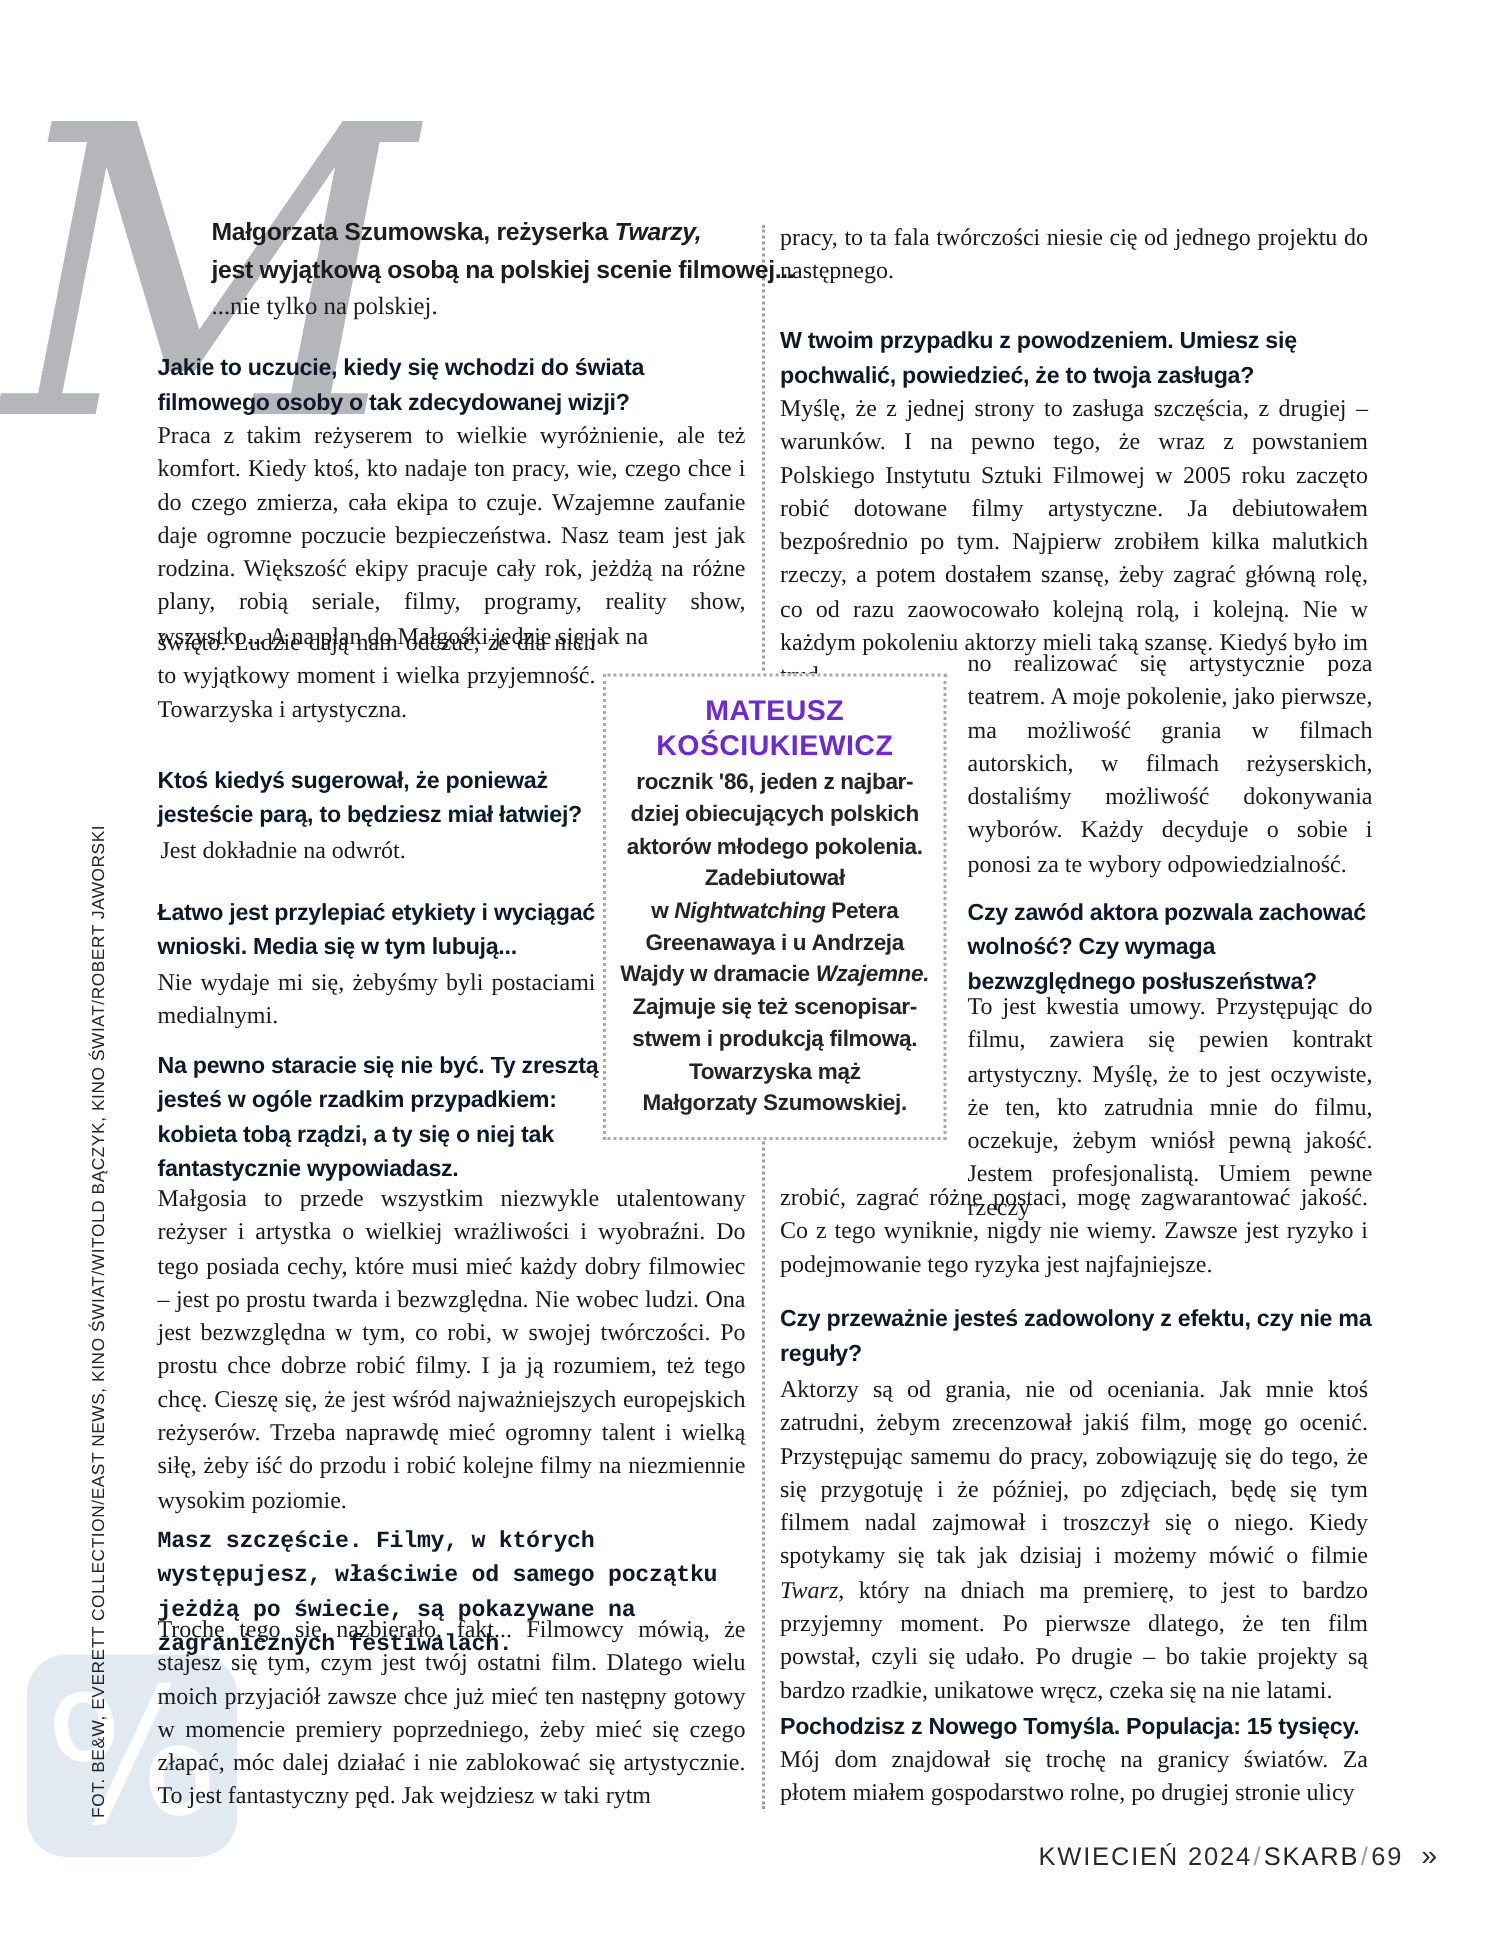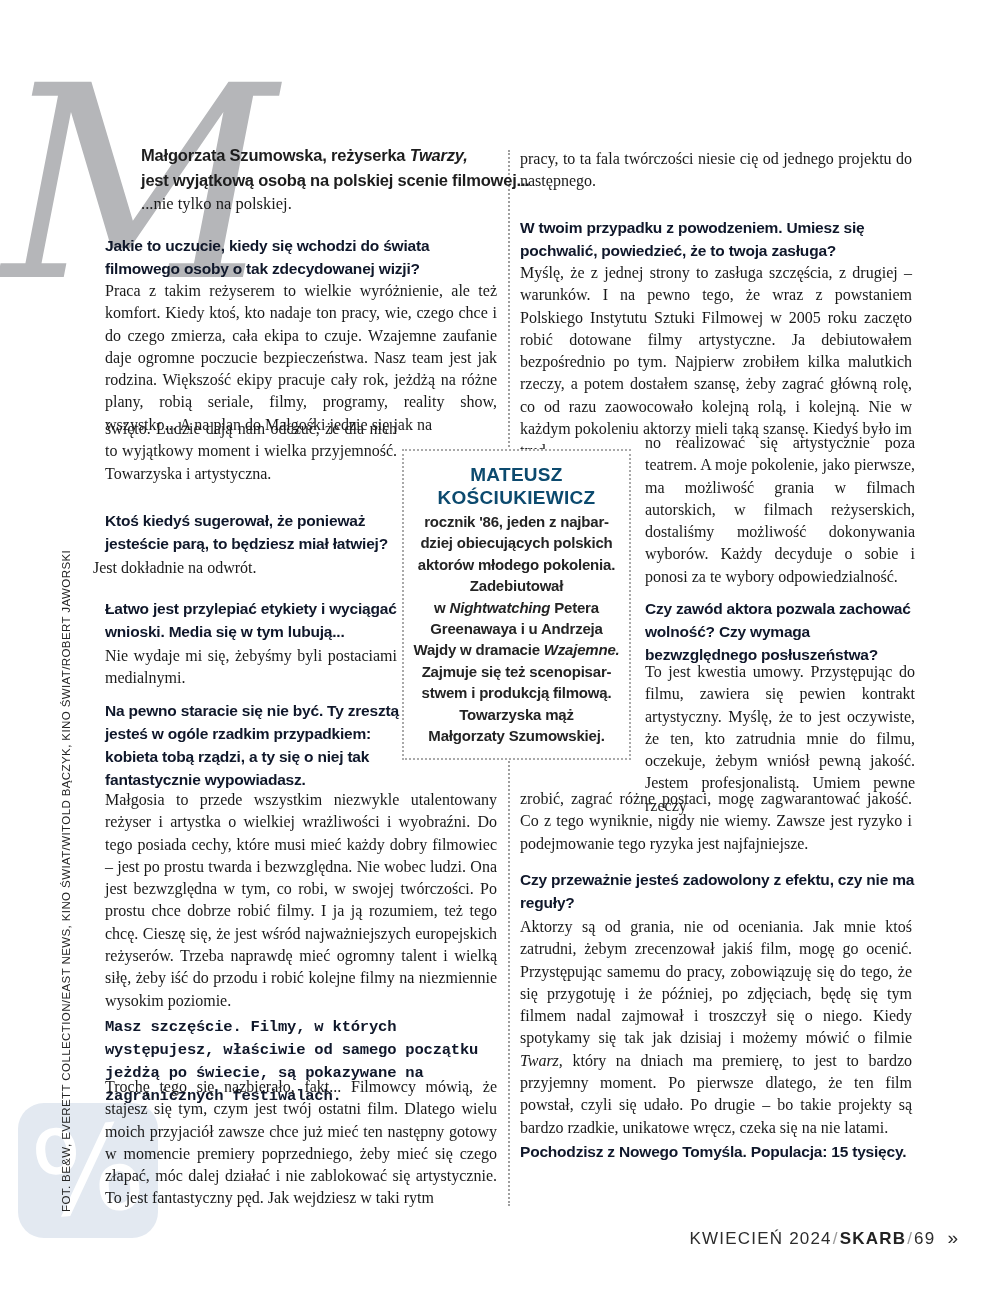--- a/index.html
+++ b/index.html
@@ -30,29 +30,29 @@
   .a{font-family:"Liberation Serif","DejaVu Serif",serif;font-size:16px;line-height:22.3px;
      color:#191919;text-align:justify;}
   .it{font-style:italic;}
   .introline{white-space:nowrap;margin-left:36px;}
   .intro .b{font-weight:bold;font-size:16.5px;line-height:24.5px;letter-spacing:-0.2px;color:#1d1d1d;}
   .intro .s{font-family:"Liberation Serif","DejaVu Serif",serif;font-size:16.5px;line-height:24.5px;color:#191919;}
 
   
   .ibox{position:absolute;left:402px;top:449px;width:229px;height:311px;box-sizing:border-box;
         background:#ffffff;border:2px dotted #a9a9a9;z-index:5;text-align:center;padding:12px 4px 0 4px;}
-  .ibox-title{font-weight:bold;font-size:19px;line-height:23px;letter-spacing:.3px;color:#0c4a6e;}
+  .ibox-title{font-weight:bold;font-size:19px;line-height:23px;letter-spacing:.3px;color:#6d28d9;}
   .ibox-line{font-weight:bold;font-size:15px;line-height:21.4px;color:#242424;white-space:nowrap;letter-spacing:-0.2px;}
   .ibox-body{margin-top:2px;}
 
   
   .footer{position:absolute;top:1227px;right:44px;z-index:2;font-size:17px;letter-spacing:1.2px;
           color:#2c2c2c;white-space:nowrap;}
   .footer .f-sep{color:#9b9b9b;padding:0 1px;}
-  .footer .f-bold{font-weight:bold;color:#222;}
+  .footer .f-bold{font-weight:normal;color:#222;}
   .footer .f-arrow{margin-left:12px;font-size:19px;color:#2c2c2c;letter-spacing:0;}
 </style>
 </head>
 <body>
 
 <div class="page">
 
   <div class="drop-m">M</div>
 
   <div class="credit">FOT. BE&amp;W, EVERETT COLLECTION/EAST NEWS, KINO ŚWIAT/WITOLD BĄCZYK, KINO ŚWIAT/ROBERT JAWORSKI</div>
@@ -66,38 +66,39 @@
   <div class="blk intro" style="left:105px;top:143px;width:420px;">
     <div class="introline b"><span>Małgorzata Szumowska, reżyserka </span><span class="it">Twarzy,</span></div>
     <div class="introline b">jest wyjątkową osobą na polskiej scenie filmowej...</div>
     <div class="introline s">...nie tylko na polskiej.</div>
   </div>
 
   <div class="blk q" style="left:105px;top:234px;width:400px;">Jakie to uczucie, kiedy się wchodzi do świata filmowego osoby o tak zdecydowanej wizji?</div>
   <div class="blk a" style="left:105px;top:280px;width:392px;">Praca z takim reżyserem to wielkie wyróżnienie, ale też komfort. Kiedy ktoś, kto nadaje ton pracy, wie, czego chce i do czego zmierza, cała ekipa to czuje. Wzajemne zaufanie daje ogromne poczucie bezpieczeństwa. Nasz team jest jak rodzina. Większość ekipy pracuje cały rok, jeżdżą na różne plany, robią seriale, filmy, programy, reality show, wszystko... A na plan do Małgośki jedzie się jak na</div>
   <div class="blk a" style="left:105px;top:418px;width:292px;">święto. Ludzie dają nam odczuć, że dla nich to wyjątkowy moment i wielka przyjemność. Towarzyska i artystyczna.</div>
   <div class="blk q" style="left:105px;top:509px;width:305px;">Ktoś kiedyś sugerował, że ponieważ jesteście parą, to będziesz miał łatwiej?</div>
-  <div class="blk a" style="left:93px;top:557px;width:292px;text-align:left;">Jest dokładnie na odwrót.</div>
+  <div class="blk a" style="left:107px;top:557px;width:292px;text-align:left;">Jest dokładnie na odwrót.</div>
   <div class="blk q" style="left:105px;top:597px;width:300px;">Łatwo jest przylepiać etykiety i wyciągać wnioski. Media się w tym lubują...</div>
   <div class="blk a" style="left:105px;top:645px;width:292px;">Nie wydaje mi się, żebyśmy byli postaciami medialnymi.</div>
   <div class="blk q" style="left:105px;top:699px;width:300px;">Na pewno staracie się nie być. Ty zresztą jesteś w ogóle rzadkim przypadkiem: kobieta tobą rządzi, a ty się o niej tak fantastycznie wypowiadasz.</div>
   <div class="blk a" style="left:105px;top:789px;width:392px;">Małgosia to przede wszystkim niezwykle utalentowany reżyser i artystka o wielkiej wrażliwości i wyobraźni. Do tego posiada cechy, które musi mieć każdy dobry filmowiec – jest po prostu twarda i bezwzględna. Nie wobec ludzi. Ona jest bezwzględna w tym, co robi, w swojej twórczości. Po prostu chce dobrze robić filmy. I ja ją rozumiem, też tego chcę. Cieszę się, że jest wśród najważniejszych europejskich reżyserów. Trzeba naprawdę mieć ogromny talent i wielką siłę, żeby iść do przodu i robić kolejne filmy na niezmiennie wysokim poziomie.</div>
   <div class="blk q" style="left:105px;top:1016px;width:400px;font-family:Liberation Mono, monospace;">Masz szczęście. Filmy, w których występujesz, właściwie od samego początku jeżdżą po świecie, są pokazywane na zagranicznych festiwalach.</div>
   <div class="blk a" style="left:105px;top:1076px;width:392px;">Trochę tego się nazbierało, fakt... Filmowcy mówią, że stajesz się tym, czym jest twój ostatni film. Dlatego wielu moich przyjaciół zawsze chce już mieć ten następny gotowy w momencie premiery poprzedniego, żeby mieć się czego złapać, móc dalej działać i nie zablokować się artystycznie. To jest fantastyczny pęd. Jak wejdziesz w taki rytm</div>
 
   <div class="blk a" style="left:520px;top:148px;width:392px;">pracy, to ta fala twórczości niesie cię od jednego projektu do następnego.</div>
   <div class="blk q" style="left:520px;top:216px;width:400px;">W twoim przypadku z powodzeniem. Umiesz się pochwalić, powiedzieć, że to twoja zasługa?</div>
   <div class="blk a" style="left:520px;top:262px;width:392px;">Myślę, że z jednej strony to zasługa szczęścia, z drugiej – warunków. I na pewno tego, że wraz z powstaniem Polskiego Instytutu Sztuki Filmowej w 2005 roku zaczęto robić dotowane filmy artystyczne. Ja debiutowałem bezpośrednio po tym. Najpierw zrobiłem kilka malutkich rzeczy, a potem dostałem szansę, żeby zagrać główną rolę, co od razu zaowocowało kolejną rolą, i kolejną. Nie w każdym pokoleniu aktorzy mieli taką szansę. Kiedyś było im trud-</div>
   <div class="blk a" style="left:645px;top:432px;width:270px;">no realizować się artystycznie poza teatrem. A moje pokolenie, jako pierwsze, ma możliwość grania w filmach autorskich, w filmach reżyserskich, dostaliśmy możliwość dokonywania wyborów. Każdy decyduje o sobie i ponosi za te wybory odpowiedzialność.</div>
   <div class="blk q" style="left:645px;top:597px;width:275px;">Czy zawód aktora pozwala zachować wolność? Czy wymaga bezwzględnego posłuszeństwa?</div>
   <div class="blk a" style="left:645px;top:661px;width:270px;">To jest kwestia umowy. Przystępując do filmu, zawiera się pewien kontrakt artystyczny. Myślę, że to jest oczywiste, że ten, kto zatrudnia mnie do filmu, oczekuje, żebym wniósł pewną jakość. Jestem profesjonalistą. Umiem pewne rzeczy</div>
   <div class="blk a" style="left:520px;top:788px;width:392px;">zrobić, zagrać różne postaci, mogę zagwarantować jakość. Co z tego wyniknie, nigdy nie wiemy. Zawsze jest ryzyko i podejmowanie tego ryzyka jest najfajniejsze.</div>
   <div class="blk q" style="left:520px;top:868px;width:400px;">Czy przeważnie jesteś zadowolony z efektu, czy nie ma reguły?</div>
   <div class="blk a" style="left:520px;top:916px;width:392px;"><span>Aktorzy są od grania, nie od oceniania. Jak mnie ktoś zatrudni, żebym zrecenzował jakiś film, mogę go ocenić. Przystępując samemu do pracy, zobowiązuję się do tego, że się przygotuję i że później, po zdjęciach, będę się tym filmem nadal zajmował i troszczył się o niego. Kiedy spotykamy się tak jak dzisiaj i możemy mówić o filmie </span><span class="it">Twarz,</span><span> który na dniach ma premierę, to jest to bardzo przyjemny moment. Po pierwsze dlatego, że ten film powstał, czyli się udało. Po drugie – bo takie projekty są bardzo rzadkie, unikatowe wręcz, czeka się na nie latami.</span></div>
   <div class="blk q" style="left:520px;top:1140px;width:400px;">Pochodzisz z Nowego Tomyśla. Populacja: 15 tysięcy.</div>
+  <div class="blk a" style="left:520px;top:1163px;width:392px;">Mój dom znajdował się trochę na granicy światów. Za płotem miałem gospodarstwo rolne, po drugiej stronie ulicy</div>
 
   <div class="ibox">
     <div class="ibox-title">
       <div>MATEUSZ</div>
       <div>KOŚCIUKIEWICZ</div>
     </div>
     <div class="ibox-body">
       <div class="ibox-line">rocznik '86, jeden z najbar-</div>
       <div class="ibox-line">dziej obiecujących polskich</div>
       <div class="ibox-line">aktorów młodego pokolenia.</div>

